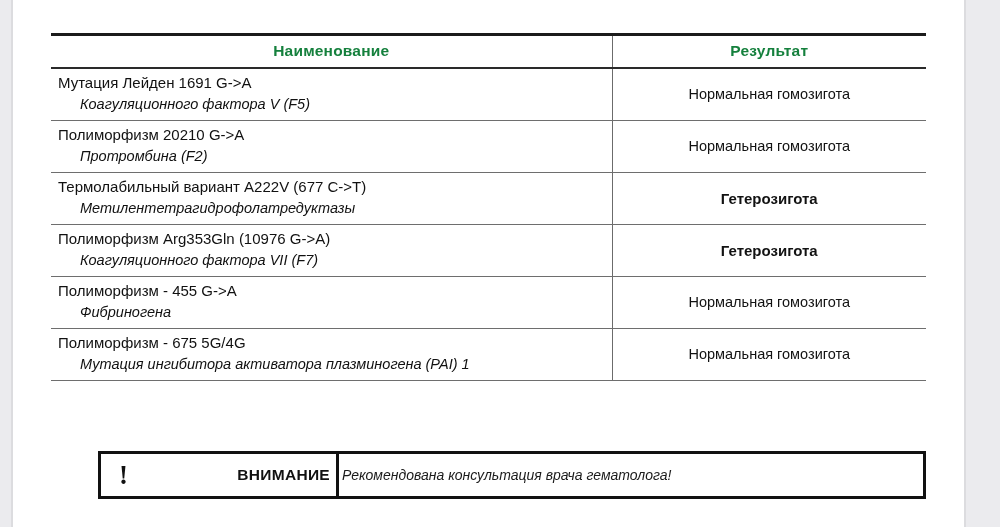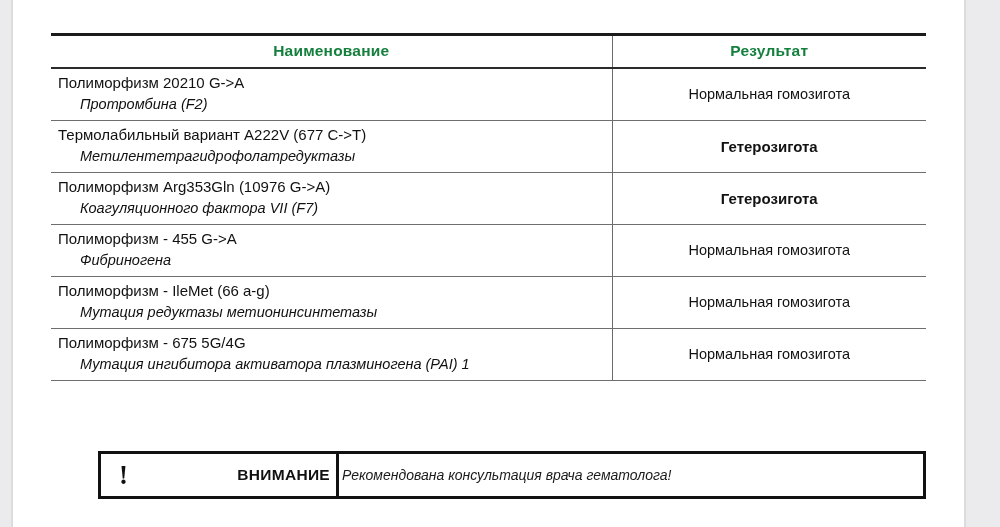--- a/index.html
+++ b/index.html
@@ -190,20 +190,27 @@
         <col class="col-result">
       </colgroup>
       <thead>
         <tr>
           <th class="th-name">Наименование</th>
           <th class="th-result">Результат</th>
         </tr>
       </thead>
       <tbody>
 
+        <tr>
+          <td class="cell-name">
+            <div class="gene-title">Мутация Лейден 1691 G-&gt;A</div>
+            <div class="gene-sub">Коагуляционного фактора V (F5)</div>
+          </td>
+          <td class="cell-result">Нормальная гомозигота</td>
+        </tr>
 
         <tr>
           <td class="cell-name">
             <div class="gene-title">Полиморфизм 20210 G-&gt;A</div>
             <div class="gene-sub">Протромбина (F2)</div>
           </td>
           <td class="cell-result">Нормальная гомозигота</td>
         </tr>
 
         <tr>
@@ -223,27 +230,20 @@
         </tr>
 
         <tr>
           <td class="cell-name">
             <div class="gene-title">Полиморфизм - 455 G-&gt;A</div>
             <div class="gene-sub">Фибриногена</div>
           </td>
           <td class="cell-result">Нормальная гомозигота</td>
         </tr>
 
-        <tr>
-          <td class="cell-name">
-            <div class="gene-title">Полиморфизм - IleMet (66 a-g)</div>
-            <div class="gene-sub">Мутация редуктазы метионинсинтетазы</div>
-          </td>
-          <td class="cell-result">Нормальная гомозигота</td>
-        </tr>
 
 
         <tr>
           <td class="cell-name">
             <div class="gene-title">Полиморфизм - 675 5G/4G</div>
             <div class="gene-sub">Мутация ингибитора активатора плазминогена (PAI) 1</div>
           </td>
           <td class="cell-result">Нормальная гомозигота</td>
         </tr>
 

